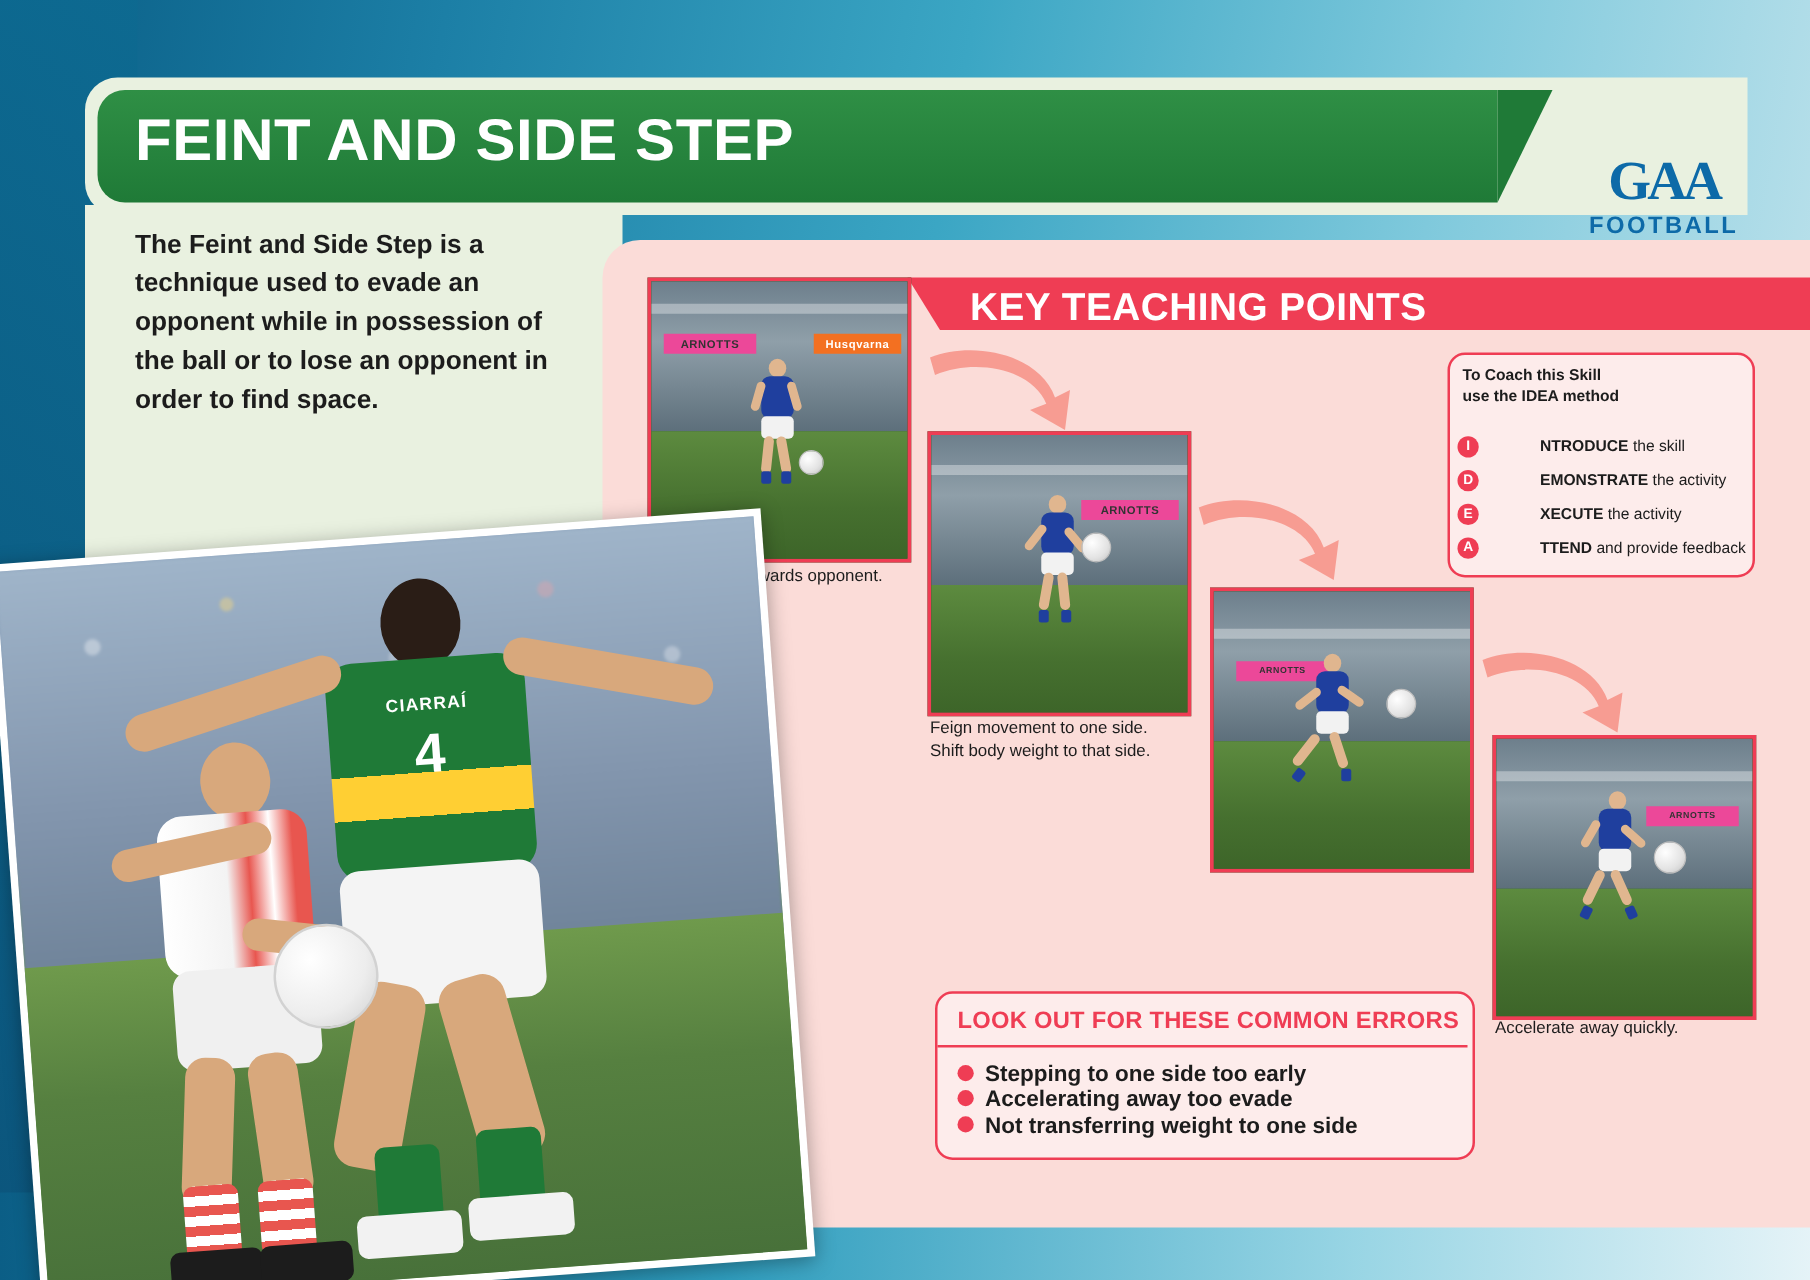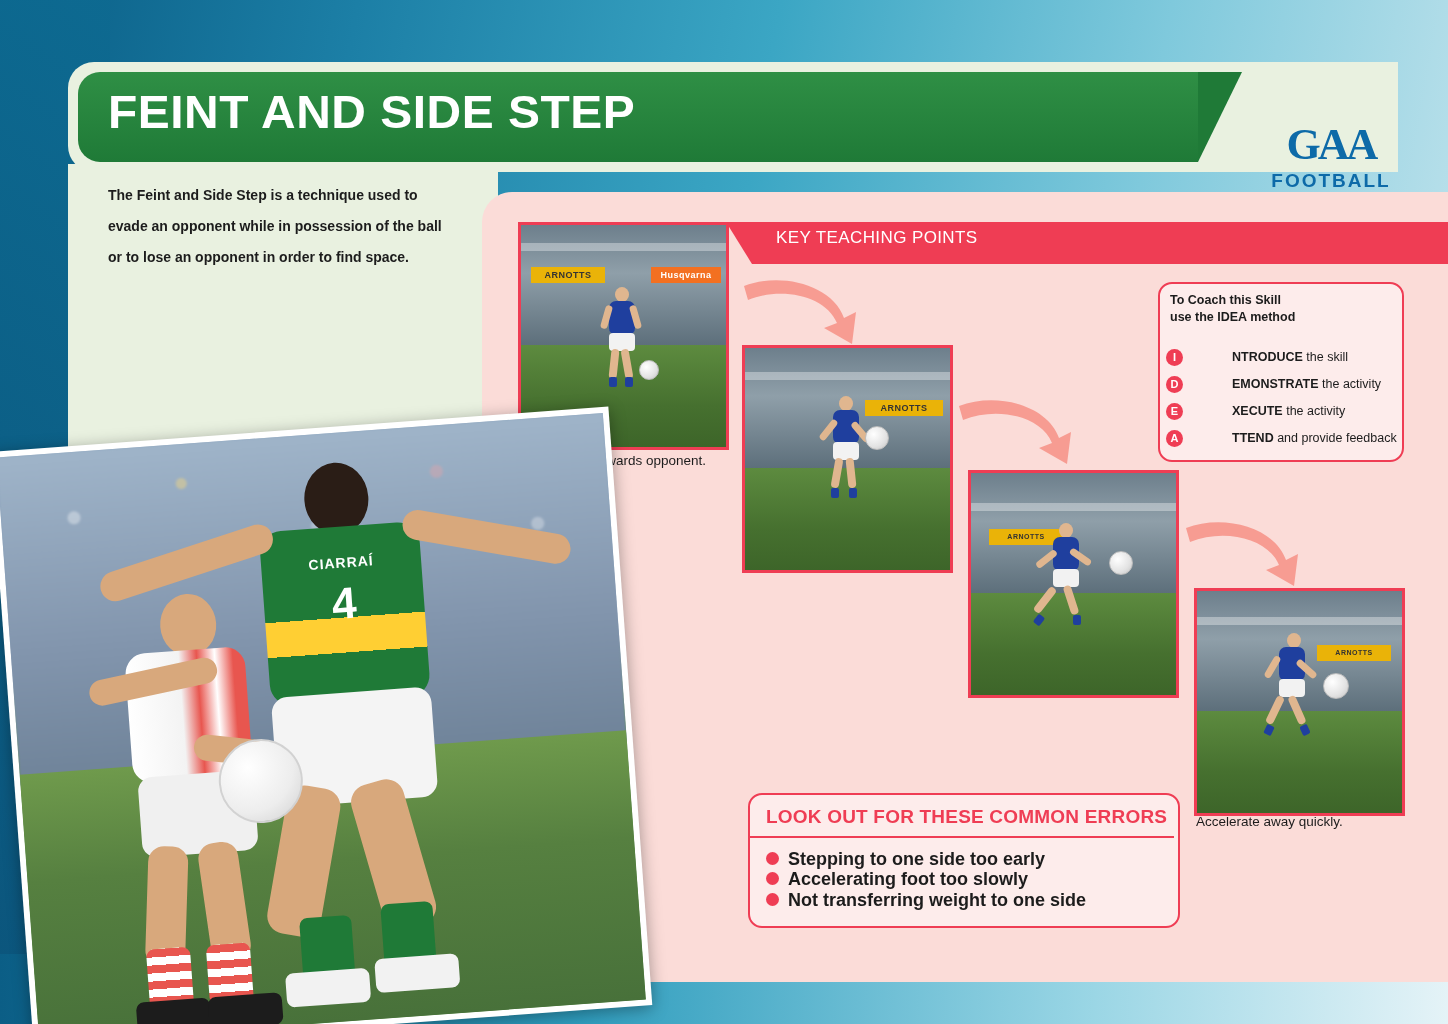--- a/index.html
+++ b/index.html
@@ -105,21 +105,21 @@
     left: 68px; top: 164px;
     width: 430px; height: 300px;
     background: #e9f1e0;
     border-radius: 0 0 0 0;
   }
   #intro-text {
     position: absolute;
     left: 108px; top: 180px;
     width: 340px;
     color: #1c1c1c;
-    font-size: 14px;
+    font-size: 21px;
     font-weight: bold;
     line-height: 31px;
   }
 
   
   #content-panel {
     position: absolute;
     left: 482px; top: 192px;
     width: 966px; height: 790px;
     background: #fbdcd8;
@@ -137,22 +137,22 @@
     content: "";
     position: absolute;
     left: -26px; top: 0;
     border-top: 42px solid #ef3d54;
     border-left: 26px solid transparent;
   }
   #ktp-title {
     position: absolute;
     left: 776px; top: 228px;
     color: #ffffff;
-    font-size: 17px;
-    font-weight: normal;
+    font-size: 31px;
+    font-weight: bold;
     letter-spacing: .4px;
   }
 
   
   #idea-box {
     position: absolute;
     left: 1158px; top: 282px;
     width: 242px; height: 176px;
     background: #fdeceb;
     border: 2px solid #ef3d54;
@@ -213,21 +213,21 @@
   }
   .stand-strip {
     position: absolute;
     left: 0; right: 0;
     height: 8px;
     background: rgba(255,255,255,.35);
   }
   .advert {
     position: absolute;
     height: 16px;
-    background: #eab308;
+    background: #ec4899;
     color: #333;
     font-size: 9px;
     font-weight: bold;
     line-height: 16px;
     text-align: center;
     letter-spacing: .5px;
     overflow: hidden;
   }
   
   .player { position: absolute; }
@@ -407,20 +407,24 @@
       <div class="p-arm" style="left:4px; top:22px; transform:rotate(38deg);"></div>
       <div class="p-arm" style="left:36px; top:24px; transform:rotate(-40deg);"></div>
       <div class="p-shorts" style="left:12px; top:46px;"></div>
       <div class="p-leg" style="left:12px; top:62px; transform:rotate(10deg);"></div>
       <div class="p-leg" style="left:26px; top:62px; transform:rotate(-6deg);"></div>
       <div class="p-sock" style="left:10px; top:92px;"></div>
       <div class="p-sock" style="left:28px; top:92px;"></div>
     </div>
     <div class="ball" style="left:120px; top:78px; width:22px; height:22px;"></div>
   </div>
+  <div class="caption" style="left:744px; top:572px; width:250px;">
+    <span>Feign movement to one side.</span><br>
+    <span>Shift body weight to that side.</span>
+  </div>
 
   <svg class="arrow" style="left:955px; top:398px;" width="130" height="75" viewBox="0 0 130 75">
     <path d="M4,8 C40,-6 92,6 104,40 L116,34 L112,66 L84,50 L97,45 C86,18 42,8 8,22 Z" fill="#f79c92"></path>
   </svg>
 
   <div class="photo" style="left:968px; top:470px; width:205px; height:222px;">
     <div class="stand"></div>
     <div class="stand-strip" style="top:30px;"></div>
     <div class="advert" style="left:18px; top:56px; width:74px; font-size:7px;">ARNOTTS</div>
     <div class="pitch"></div>
@@ -463,21 +467,21 @@
   <div class="caption" style="left:1196px; top:812px; width:220px;">Accelerate away quickly.</div>
 
   <div id="errors-box"></div>
   <div id="errors-title">LOOK OUT FOR THESE COMMON ERRORS</div>
   <div id="errors-rule"></div>
 
   <div class="error-dot" style="top:852px;"></div>
   <div class="error-item" style="left:788px; top:850px;">Stepping to one side too early</div>
 
   <div class="error-dot" style="top:872px;"></div>
-  <div class="error-item" style="left:788px; top:870px;">Accelerating foot too slowly</div>
+  <div class="error-item" style="left:788px; top:870px;">Accelerating away too evade</div>
 
   <div class="error-dot" style="top:893px;"></div>
   <div class="error-item" style="left:788px; top:891px;">Not transferring weight to one side</div>
 
   <div id="hero-photo">
     <div id="hero-inner">
       <div id="hero-crowd"></div>
       <div id="hero-grass"></div>
 
       <div class="hero-player" style="left:55px; top:150px; width:220px; height:430px;">

